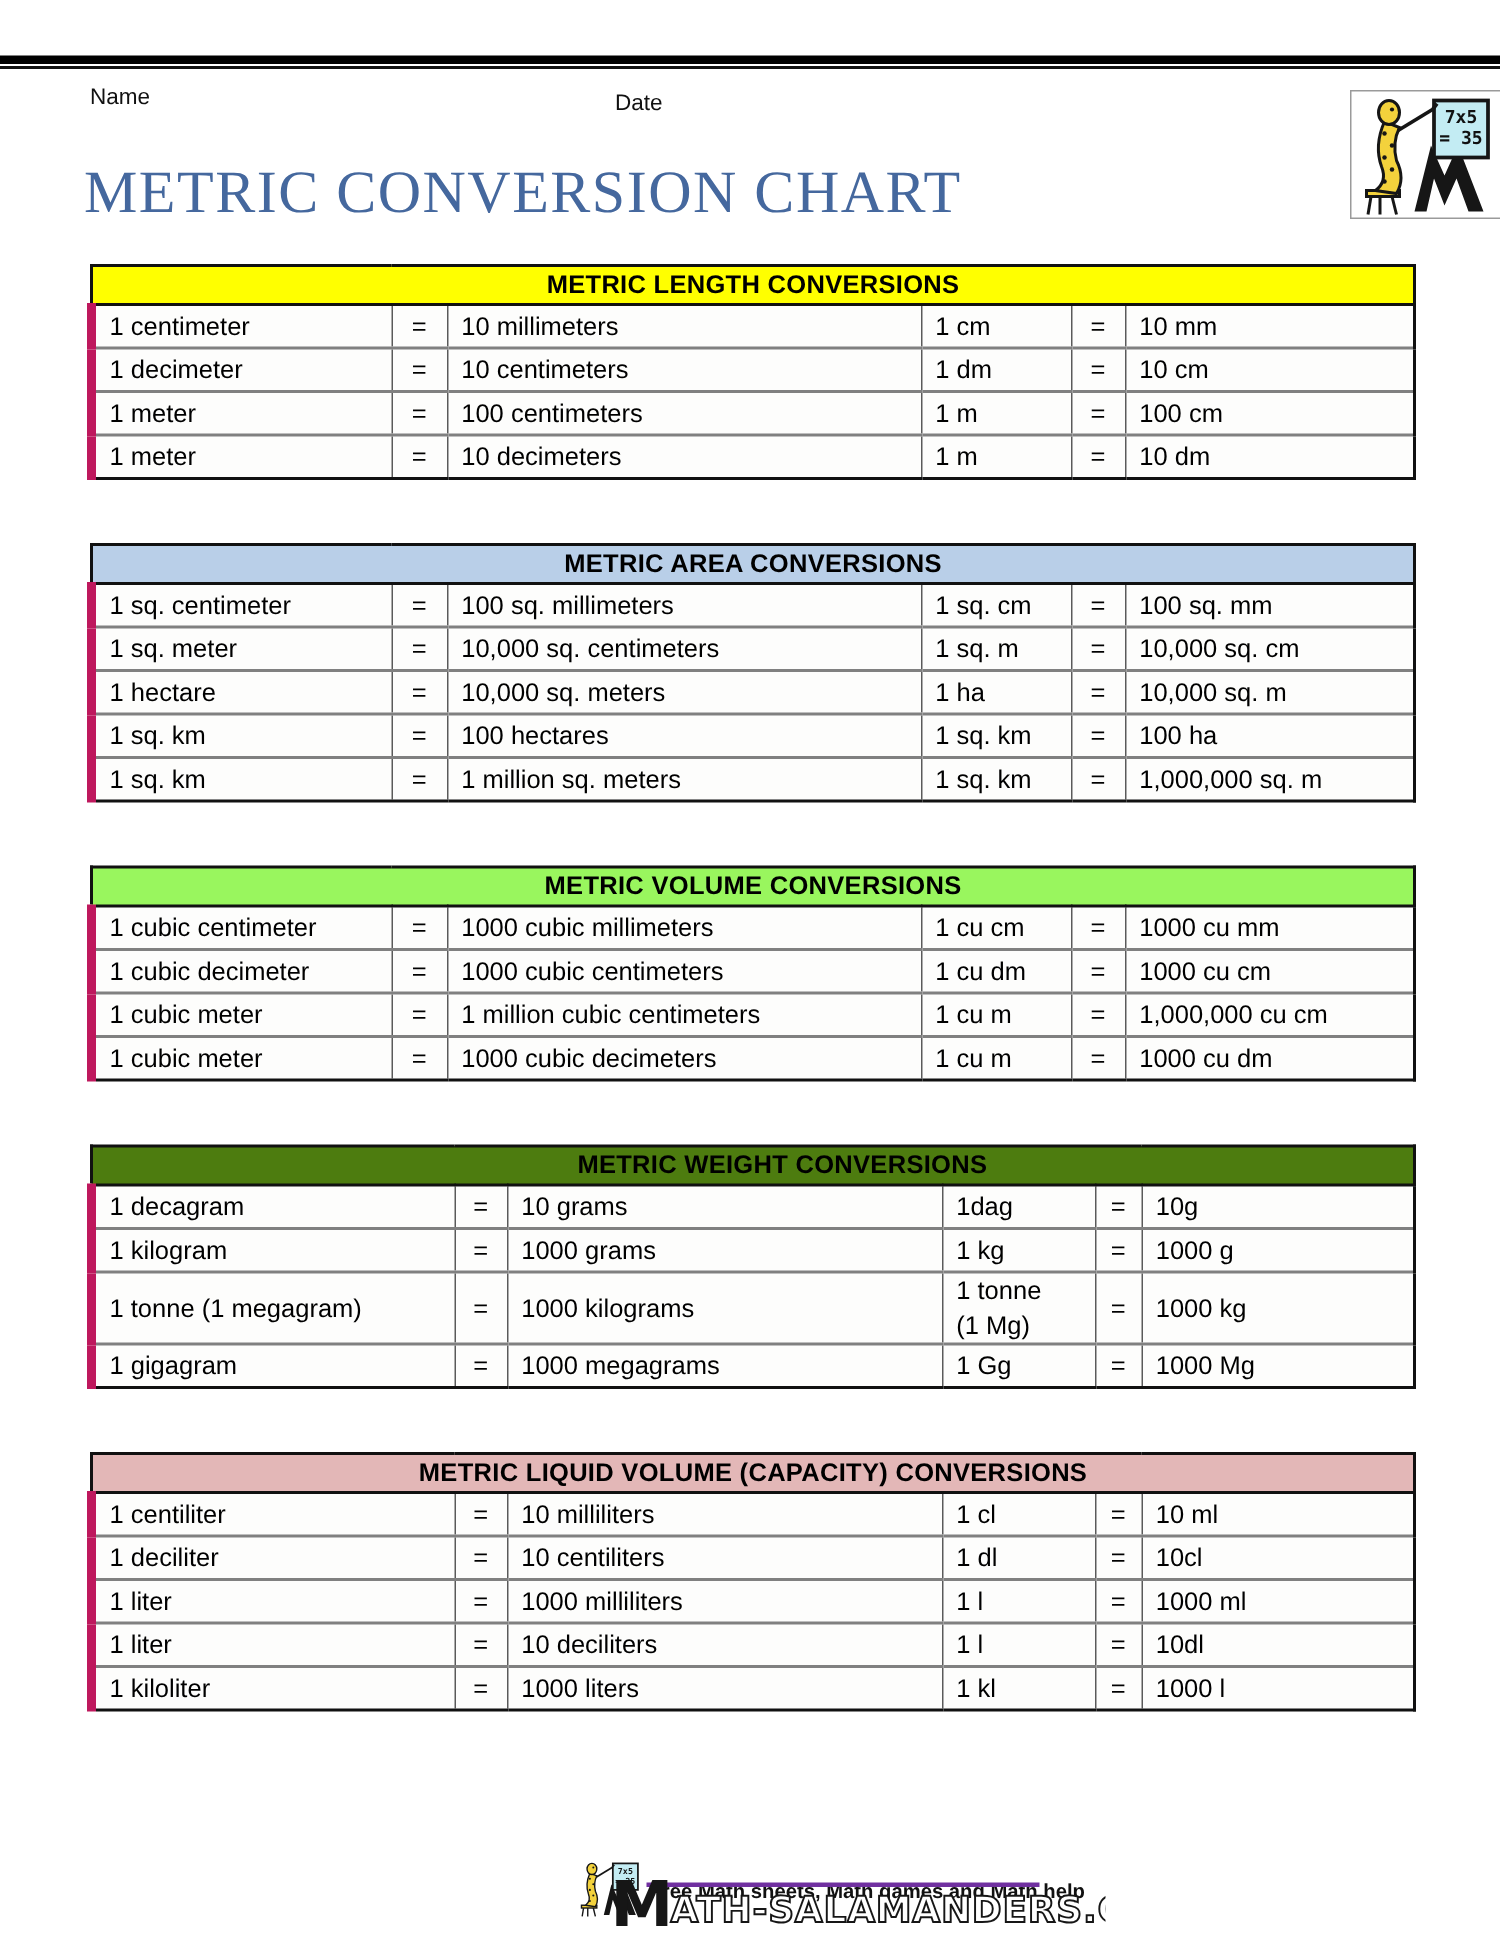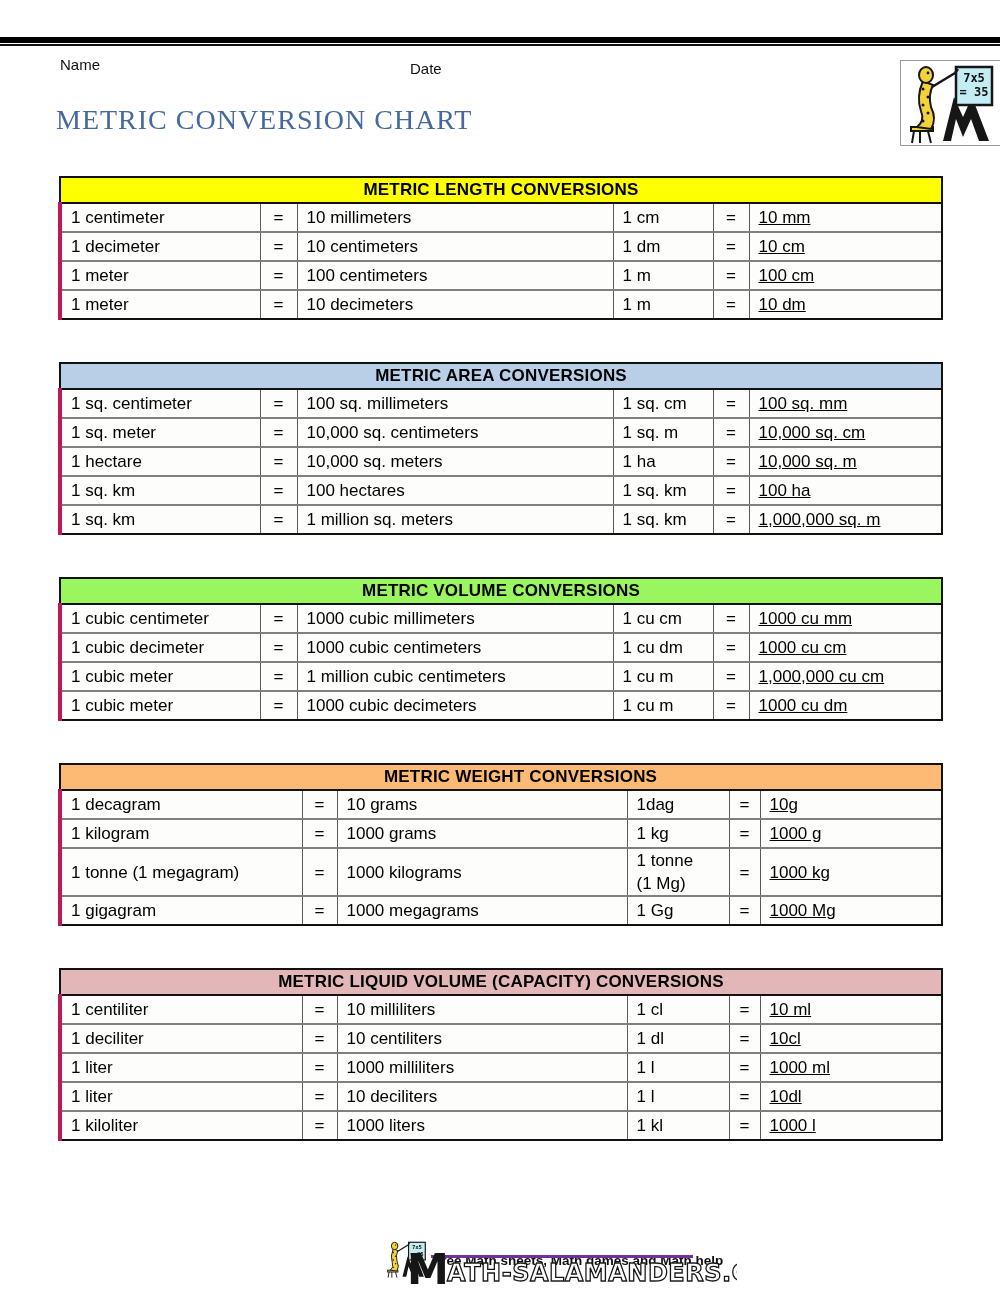--- a/index.html
+++ b/index.html
@@ -15,21 +15,21 @@
   .top-rule{
     position:absolute;left:0;top:37px;width:1000px;height:10px;
     background:linear-gradient(to bottom,#000 0,#000 6px,#fff 6px,#fff 7px,#111 7px,#111 9px,transparent 9px);
   }
   .name-label{position:absolute;left:60px;top:56px;font-size:15px;color:#111;}
   .date-label{position:absolute;left:410px;top:60px;font-size:15px;color:#111;}
   .page-title{
     position:absolute;left:56px;top:104px;margin:0;
     font-family:"Liberation Serif",serif;
     font-weight:normal;
-    font-size:28px;letter-spacing:1px;
+    font-size:40px;letter-spacing:1px;
     color:#45689e;
   }
   .logo-box{
     position:absolute;left:900px;top:60px;width:122px;height:86px;
     border:1px solid #9a9a9a;background:#fff;box-sizing:border-box;
   }
   .tables-wrap{position:absolute;left:58px;top:176px;width:882px;}
   table.conv{
     border-collapse:collapse;width:882px;table-layout:fixed;
     margin-bottom:42px;
@@ -43,22 +43,22 @@
   table.conv td{
     height:27px;background:#fdfdfc;
     border:1px solid #5a5a5a;
     padding:0 0 0 9px;
     white-space:pre-line;line-height:23px;
     overflow:hidden;
   }
   table.conv td.eq{text-align:center;padding:0;}
   table.conv tr td{border-top:2px solid #808080;}
   table.conv tbody tr:first-child td{border-top:2px solid #111;}
-  table.conv td:first-child{border-left:4px solid #be185d;}
-  table.conv td:last-child{border-right:2px solid #111;text-decoration:underline;}
+  table.conv td:first-child{border-left:6px solid #be185d;}
+  table.conv td:last-child{border-right:2px solid #111;}
   table.conv tbody tr:last-child td{border-bottom:2px solid #111;}
   
   .footer-icon{position:absolute;left:383px;top:1234px;}
   .footer-tagline{position:absolute;left:433px;top:1237px;font-size:13.5px;font-weight:bold;color:#111;margin-top:16px;}
   .footer-rule{position:absolute;left:431px;top:1255px;width:262px;height:3px;}
   .footer-wordmark{position:absolute;left:407px;top:1250px;}
 </style>
 </head>
 <body>
 
@@ -264,21 +264,21 @@
         <colgroup>
           <col style="width: 242px;">
           <col style="width: 35px;">
           <col style="width: 290px;">
           <col style="width: 102px;">
           <col style="width: 31px;">
           <col style="width: 182px;">
         </colgroup>
         <thead>
           <tr>
-            <th class="band" colspan="6" style="background: #fdba74; padding-left: 39px;">METRIC WEIGHT CONVERSIONS</th>
+            <th class="band" colspan="6" style="background: #4d7c0f; padding-left: 39px;">METRIC WEIGHT CONVERSIONS</th>
           </tr>
         </thead>
         <tbody>
           <tr>
             <td>1 decagram</td>
             <td class="eq">=</td>
             <td>10 grams</td>
             <td>1dag</td>
             <td class="eq">=</td>
             <td>10g</td>

